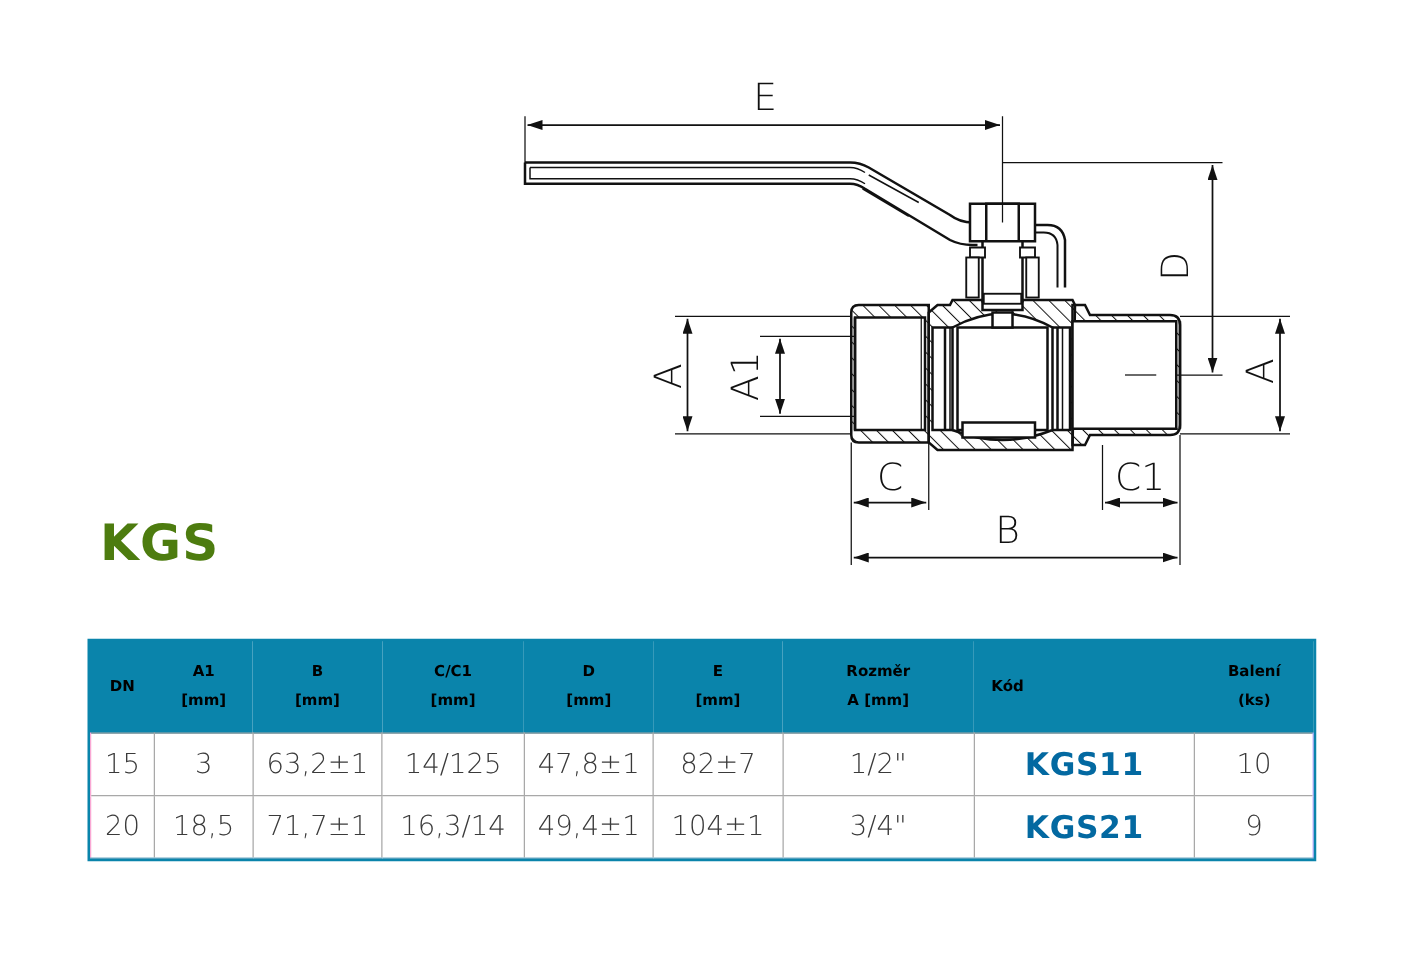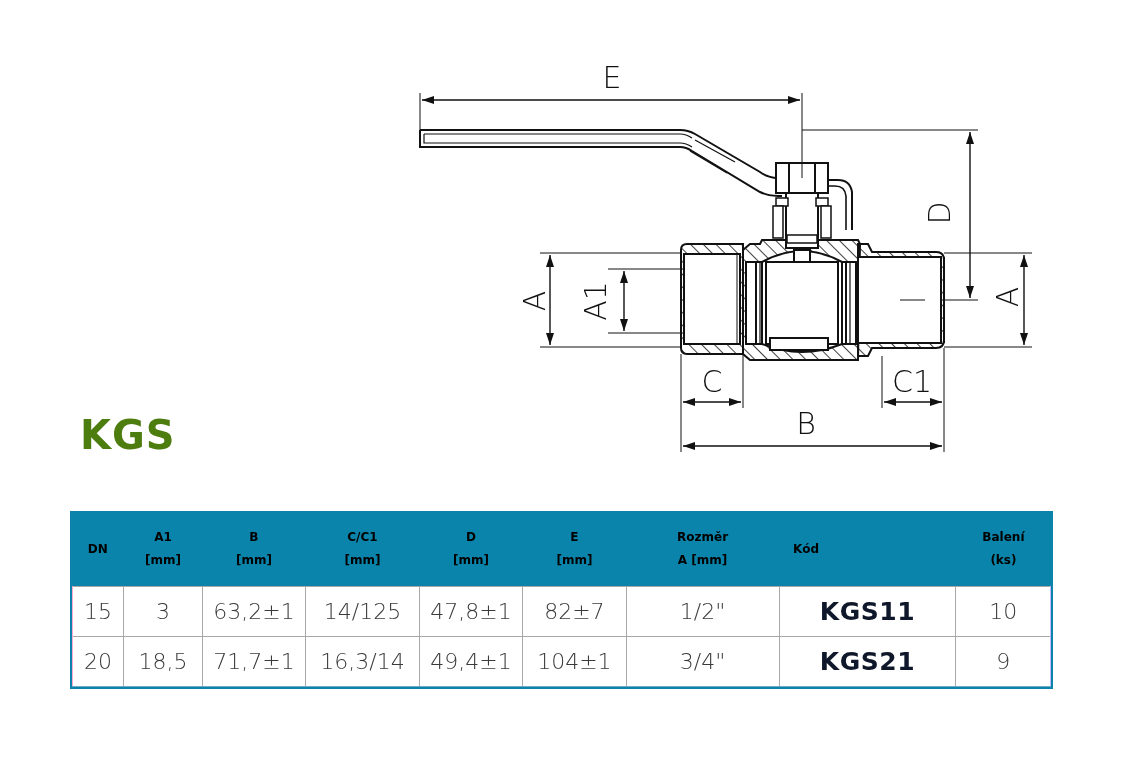--- a/index.html
+++ b/index.html
@@ -5,21 +5,21 @@
     html, body { margin: 0; padding: 0; background: #ffffff; }
     body { width: 1131px; height: 771px; position: relative; overflow: hidden; font-family: "DejaVu Sans", sans-serif; }
     #diagram { position: absolute; left: 0; top: 0; width: 1131px; height: 500px; }
     .dimtext { font-family: "DejaVu Sans", sans-serif; font-size: 30px; fill: #111; font-weight: 300; }
     .product-title { position: absolute; left: 80px; top: 412px; font-family: "DejaVu Sans", sans-serif; font-weight: bold; font-size: 40px; color: #4d7c0f; letter-spacing: 1px; }
     table.spec { position: absolute; left: 71px; top: 512px; width: 981px; border-collapse: collapse; font-family: "DejaVu Sans", sans-serif; }
     table.spec th { background: #0a84ab; color: #000000; font-weight: bold; font-size: 12px; line-height: 23px; height: 74px; padding: 0 2px; text-align: center; vertical-align: middle; border: none; }
     table.spec th.dn { text-align: center; }
     table.spec th .sub { display: block; }
     table.spec td { height: 49px; border: 1px solid #a8a8a8; font-size: 22px; color: #3a3a3a; text-align: center; vertical-align: middle; font-weight: 300; padding: 0 2px; }
-    table.spec td.code { color: #0f172a; font-weight: bold; font-size: 25px; letter-spacing: 0.5px; }
+    table.spec td.code { color: #0369a1; font-weight: bold; font-size: 25px; letter-spacing: 0.5px; }
     table.spec { outline: 2px solid #0a84ab; outline-offset: -1px; }
     table.spec tr:last-child td { border-bottom: 2px solid #6fa9c4; }
     table.spec td:first-child { border-left: 2px solid #f9a8d4; }
     table.spec td:last-child { border-right: 2px solid #c4b5fd; }
   </style>
 </head>
 <body>
 
 <svg id="diagram" viewBox="0 0 1131 500" xmlns="http://www.w3.org/2000/svg">
   <defs>

